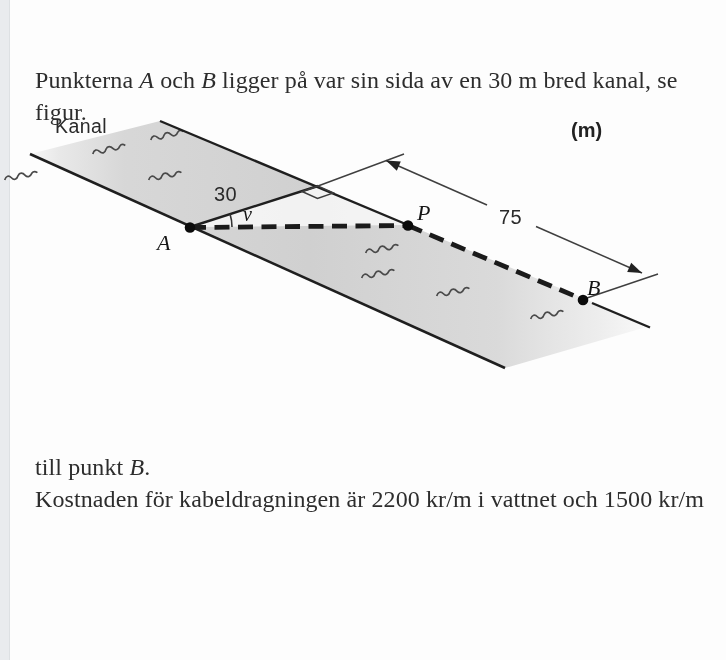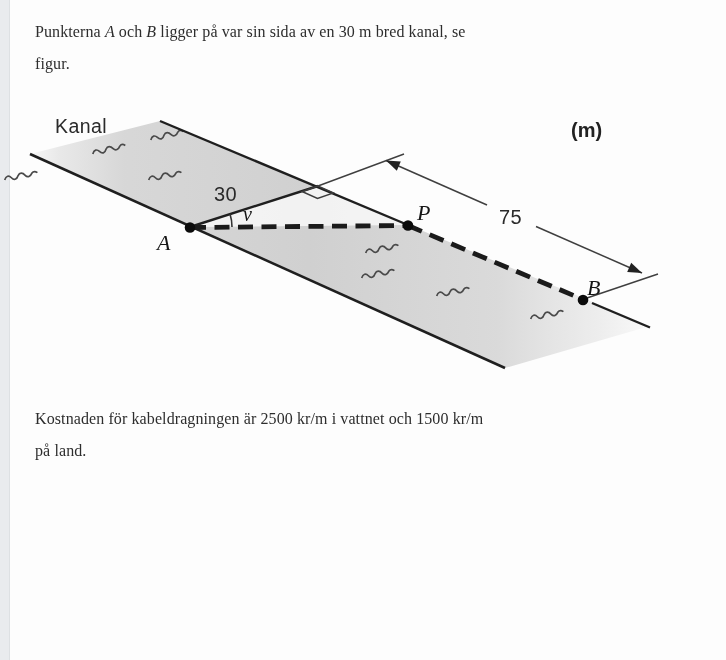--- a/index.html
+++ b/index.html
@@ -7,22 +7,23 @@
     position:relative; width:726px; height:660px;
     background:#fdfdfd; overflow:hidden;
     font-family:"Liberation Serif", serif;
   }
   .edge-strip {
     position:absolute; left:0; top:0; width:9px; height:660px;
     background:#e9ebee; border-right:1px solid #dde0e3;
   }
   .text-block {
     position:absolute; left:35px; width:685px;
-    color:#2d2d2d; font-size:16px; line-height:32px;
+    color:#2d2d2d; font-size:24px; line-height:32px;
     letter-spacing:0.1px;
+    margin-top:48px;
   }
   .intro-block { top:16px; }
   .body-block  { top:403px; }
   .tline { white-space:pre-wrap; }
   .var { font-style:italic; }
   .figure-wrap { position:absolute; left:0; top:110px; width:580px; height:280px; }
   svg { display:block; }
   .lbl-sans {
     font-family:"Liberation Sans", sans-serif;
     fill:#2a2a2a; font-weight:500; letter-spacing:0.4px;
@@ -107,16 +108,16 @@
       <text x="214" y="91" class="lbl-sans" font-size="20">30</text>
       <text x="499" y="114" class="lbl-sans" font-size="20">75</text>
       <text x="157" y="140" class="lbl-var" font-size="22">A</text>
       <text x="417" y="110" class="lbl-var" font-size="22">P</text>
       <text x="587" y="185" class="lbl-var" font-size="22">B</text>
       <text x="243" y="111" class="lbl-var" font-size="20">v</text>
     </svg>
   </div>
 
   <div class="text-block body-block">
-      <div class="tline"><span>Kostnaden för kabeldragningen är 2500 kr/m i vattnet och 1500 kr/m</span></div>
-      <div class="tline"><span>på land.</span></div>
+      <div class="tline"><span>till punkt </span><span class="var">B</span><span>.</span></div>
+      <div class="tline"><span>Kostnaden för kabeldragningen är 2200 kr/m i vattnet och 1500 kr/m</span></div>
     </div>
 </div>
 
 </body></html>

